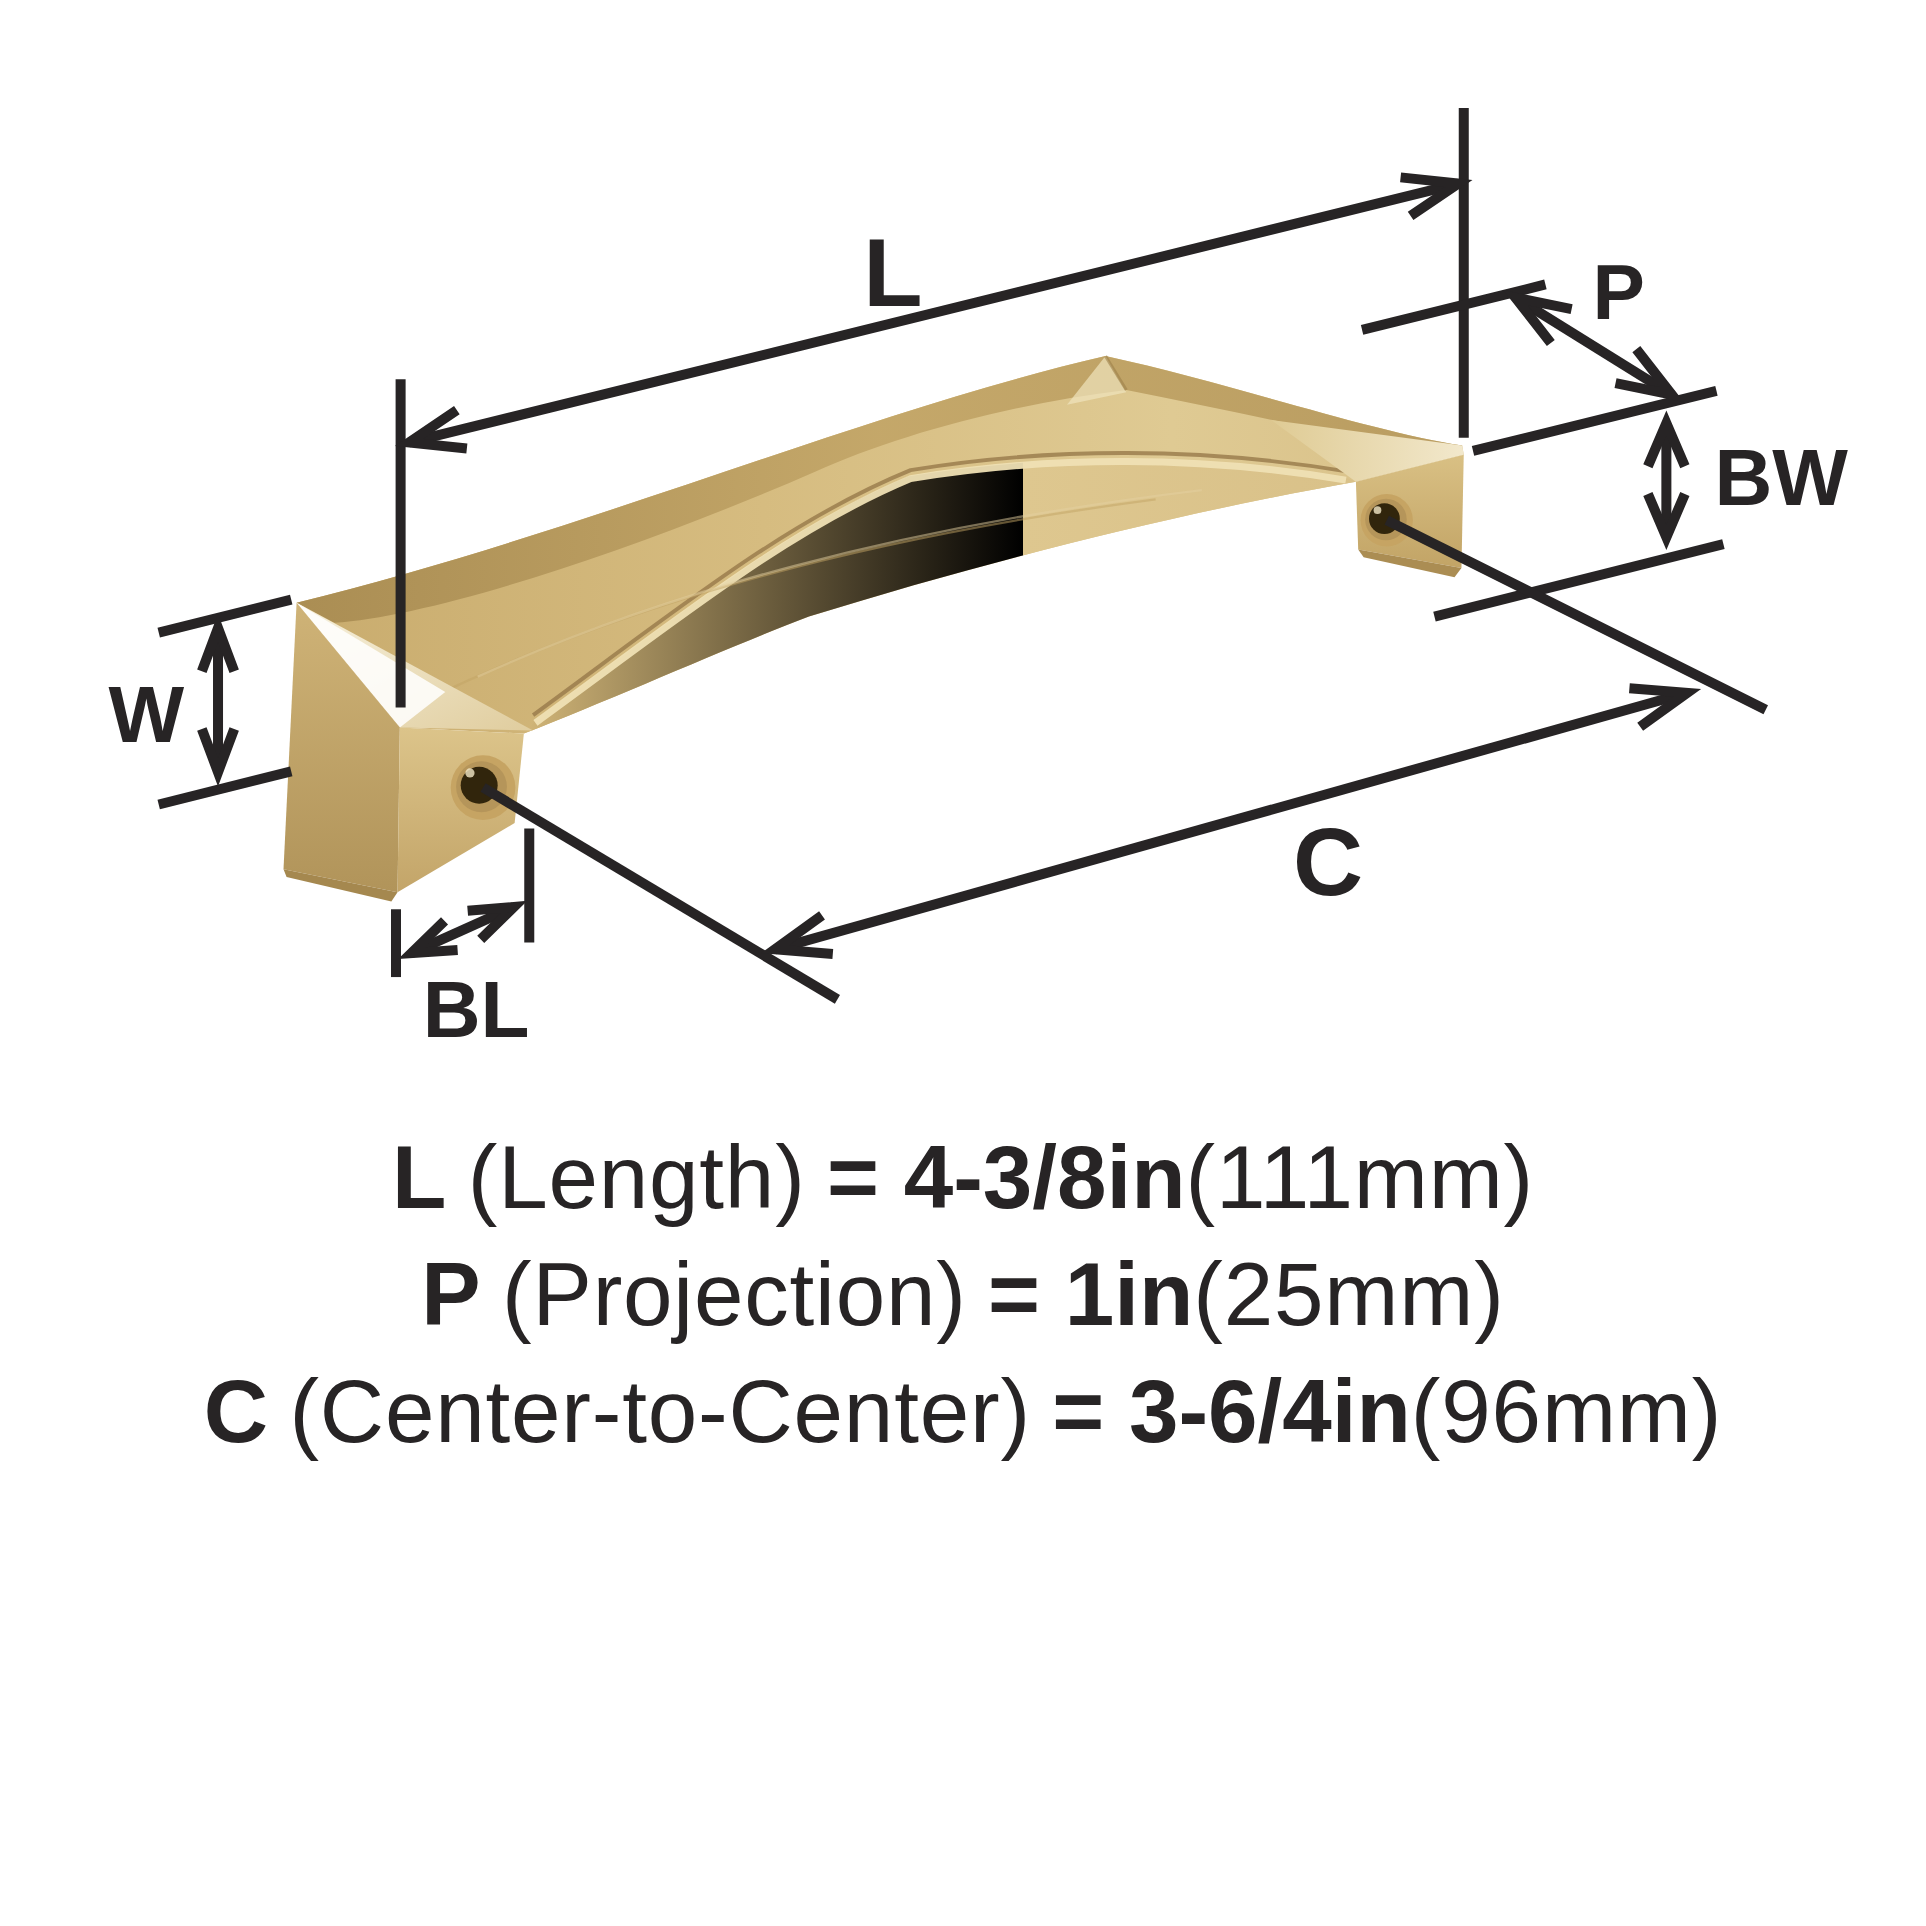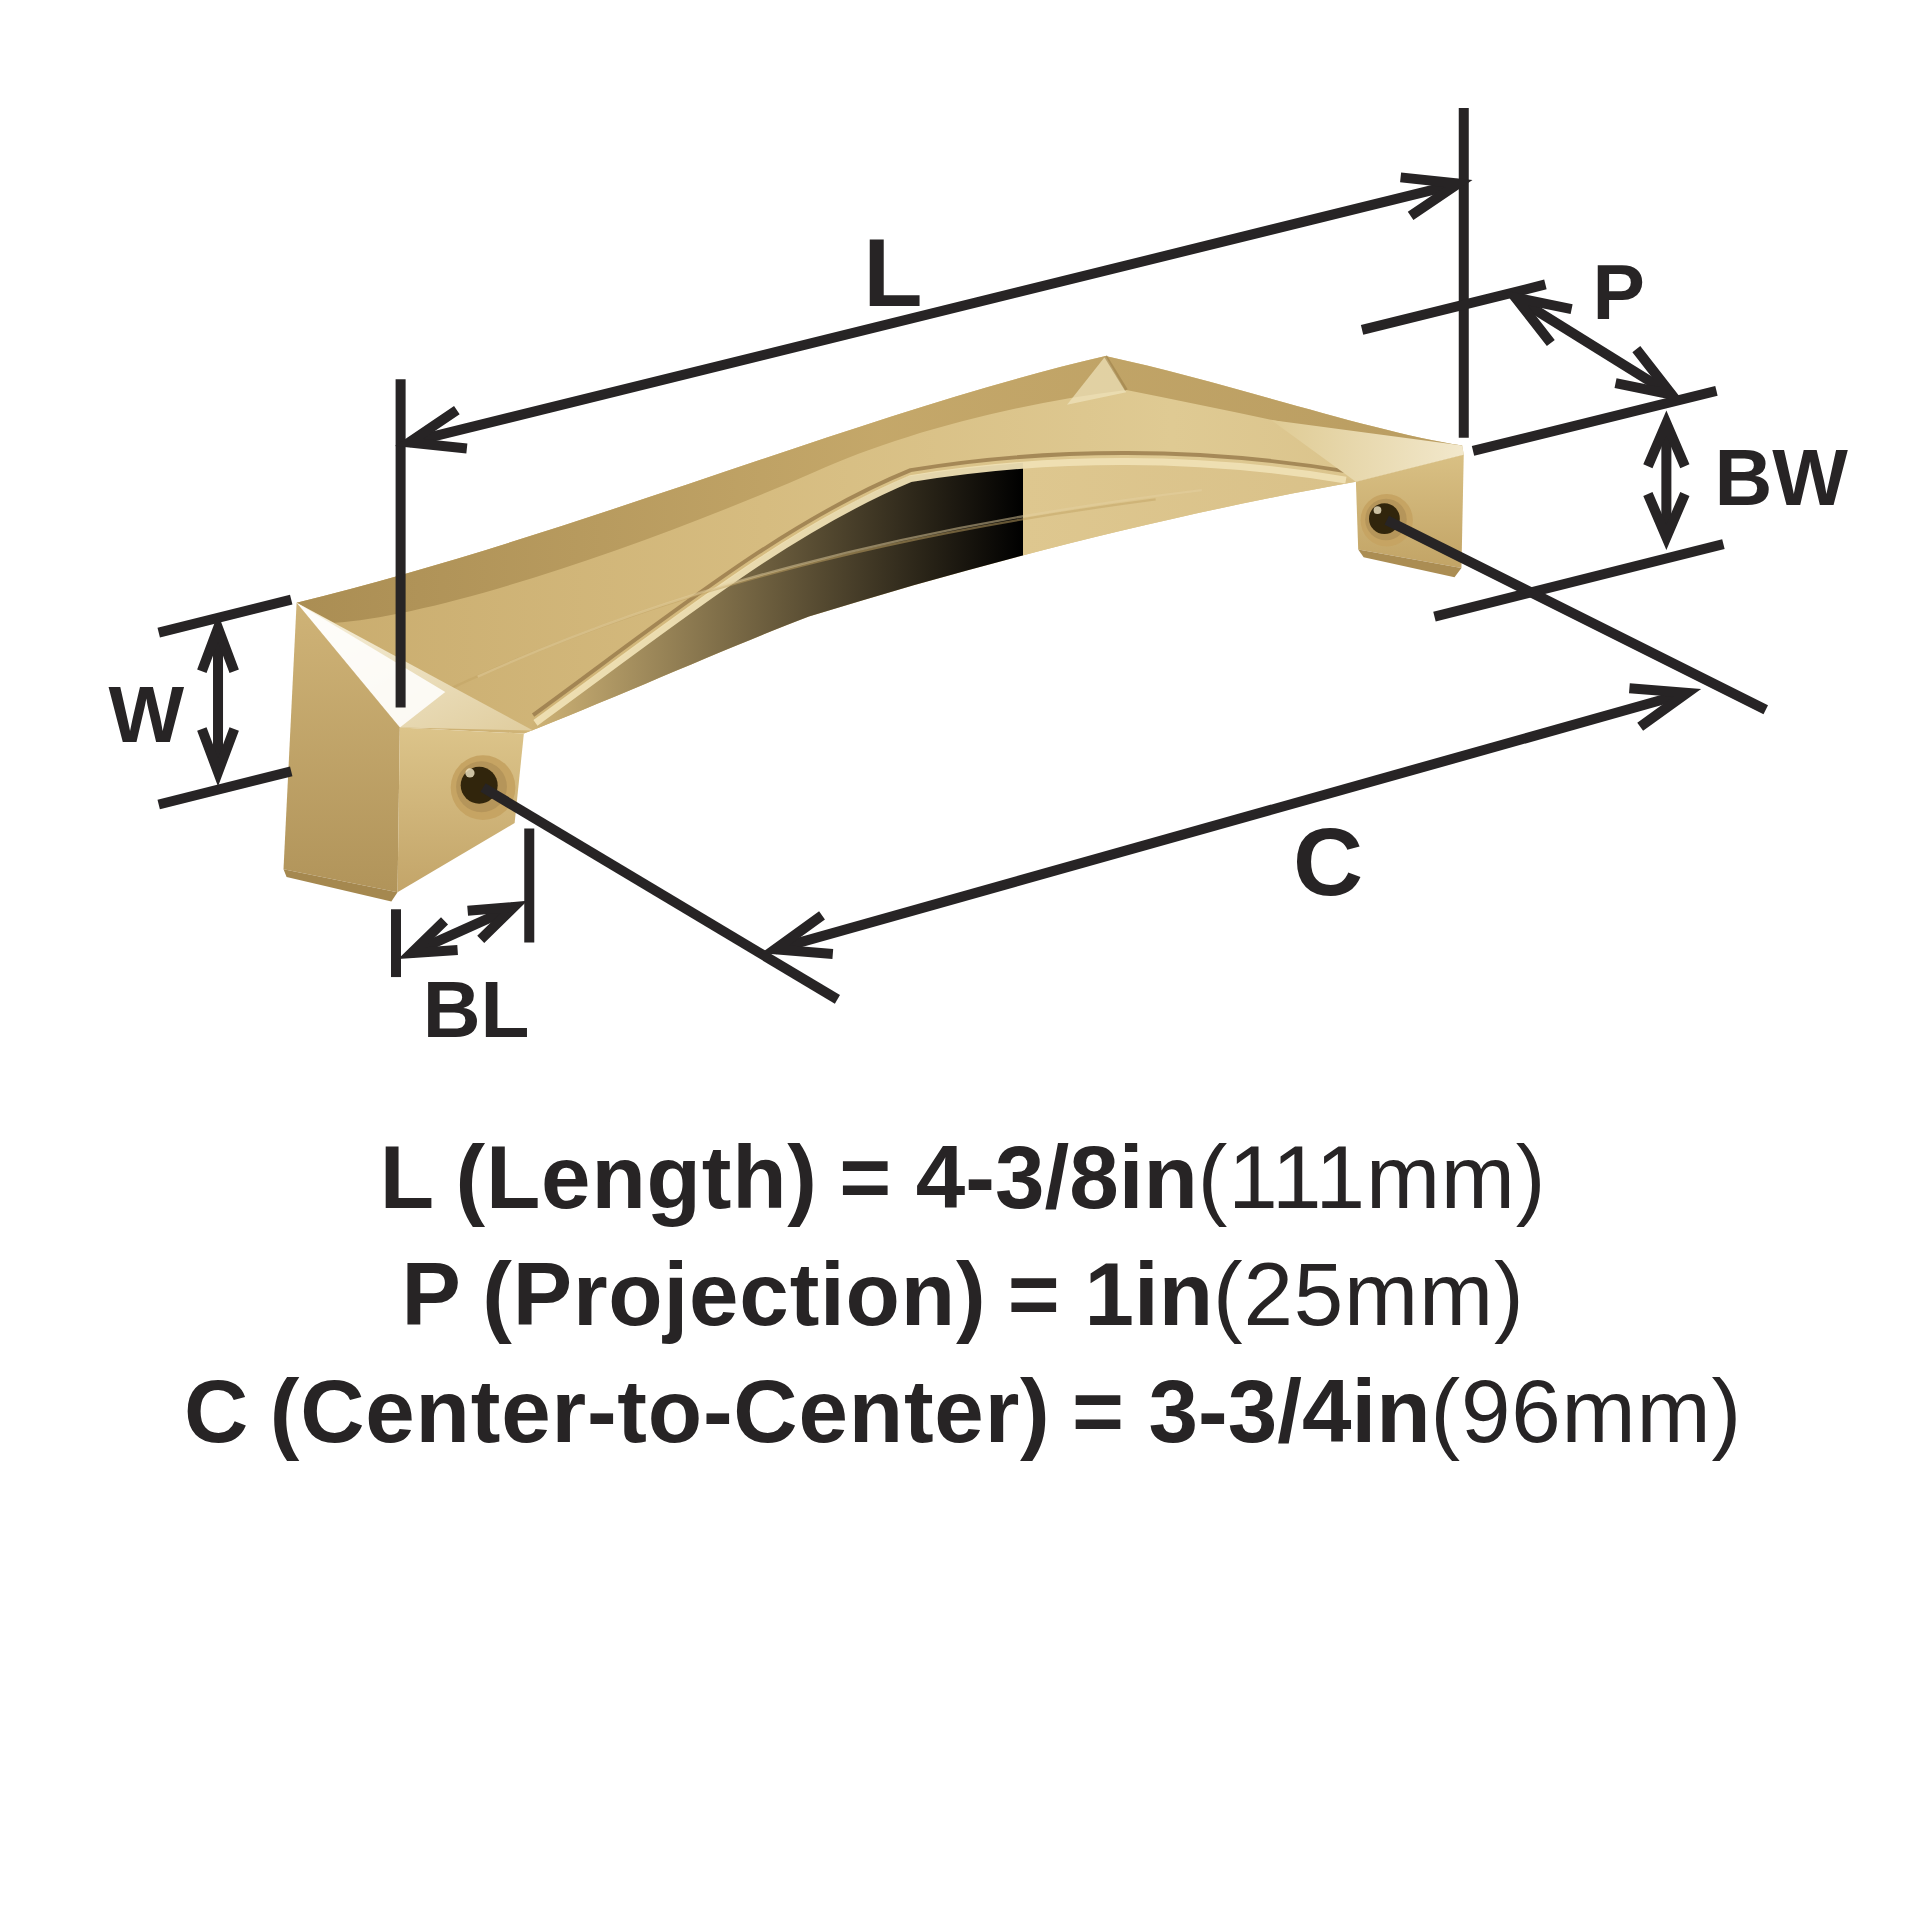--- a/index.html
+++ b/index.html
@@ -4,21 +4,21 @@
 <style>
   html,body{margin:0;padding:0;background:#ffffff;}
   body{width:1926px;height:1926px;position:relative;font-family:"Liberation Sans",sans-serif;}
   .stage{position:absolute;inset:0;background:#ffffff;overflow:hidden;}
   .diagram-svg{position:absolute;left:0;top:0;width:1926px;height:1156px;}
   .ink{stroke:#272425;stroke-width:13;fill:none;stroke-linecap:butt;}
   .dim-label{fill:#272425;font-family:"Liberation Sans",sans-serif;font-weight:700;}
   .specs{position:absolute;left:0;top:1119px;width:1926px;text-align:center;color:#272425;}
   .spec-line{font-size:89px;line-height:117px;white-space:nowrap;}
   .spec-code{font-weight:700;margin-right:0.24em;}
-  .spec-name{font-weight:700;margin-right:0.24em;letter-spacing:0.8px;}
+  .spec-name{font-weight:400;margin-right:0.24em;letter-spacing:0.8px;}
   .spec-value{font-weight:700;}
   .spec-metric{font-weight:400;letter-spacing:0.8px;}
 </style>
 </head>
 <body>
 
 <div class="stage">
 
   <svg class="diagram-svg" viewBox="0 0 2500 1500">
     <defs>
@@ -150,18 +150,18 @@
   </svg>
 
   <div class="specs">
     <div class="spec-line">
       <span class="spec-code">L</span><span class="spec-name">(Length)</span><span class="spec-value">= 4-3/8in</span><span class="spec-metric">(111mm)</span>
     </div>
     <div class="spec-line">
       <span class="spec-code">P</span><span class="spec-name">(Projection)</span><span class="spec-value">= 1in</span><span class="spec-metric">(25mm)</span>
     </div>
     <div class="spec-line">
-      <span class="spec-code">C</span><span class="spec-name">(Center-to-Center)</span><span class="spec-value">= 3-3/4in</span><span class="spec-metric">(96mm)</span>
+      <span class="spec-code">C</span><span class="spec-name">(Center-to-Center)</span><span class="spec-value">= 3-6/4in</span><span class="spec-metric">(96mm)</span>
     </div>
   </div>
 
 </div>
 
 
 </body></html>

